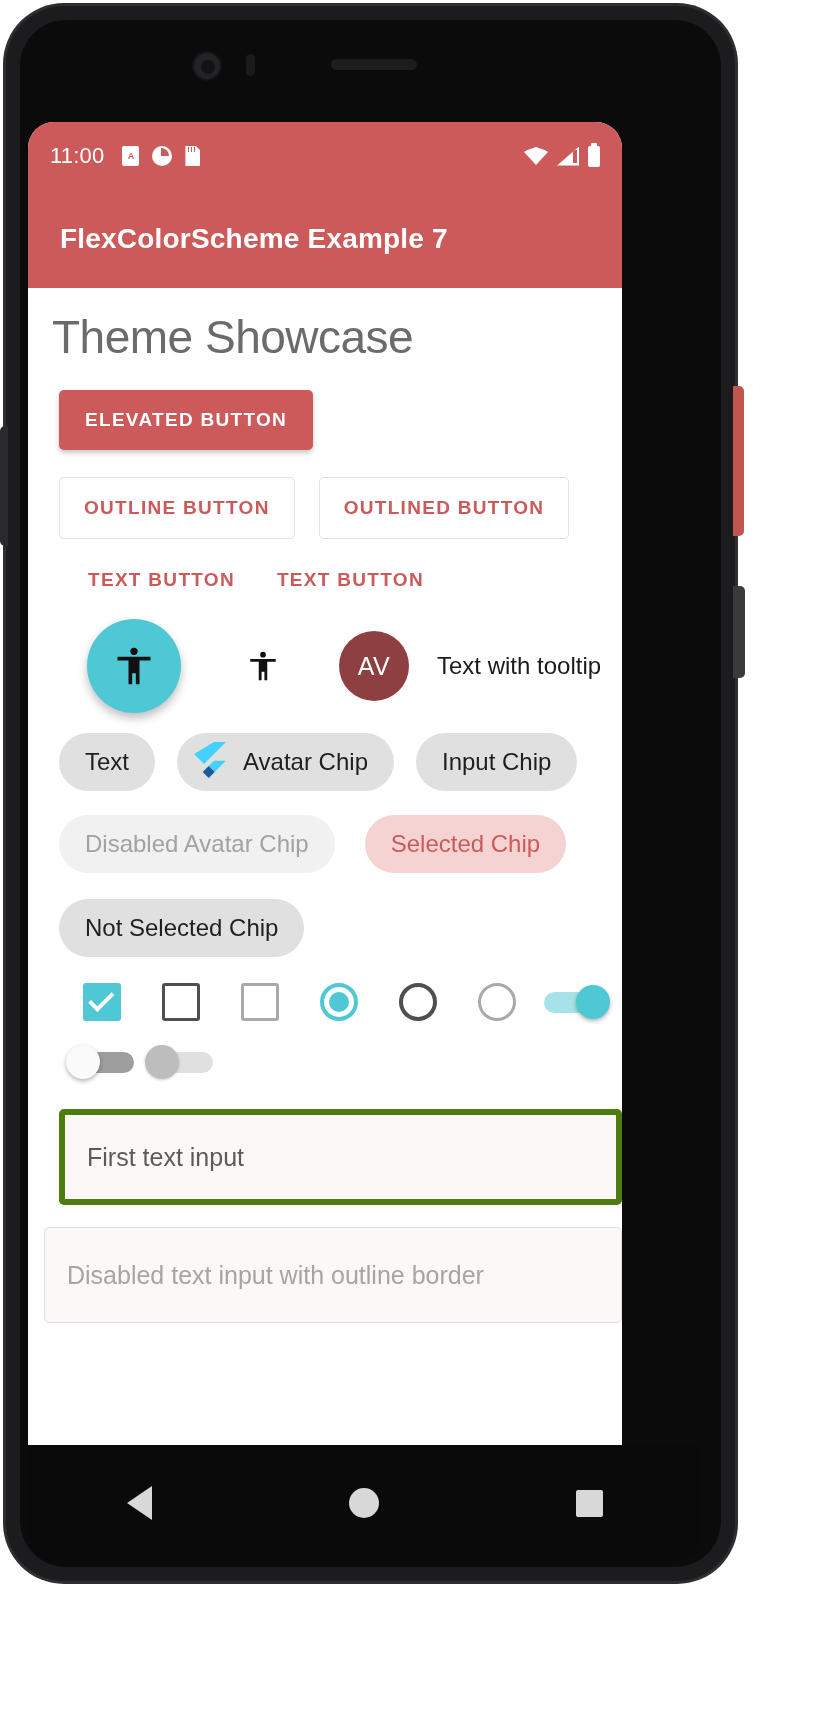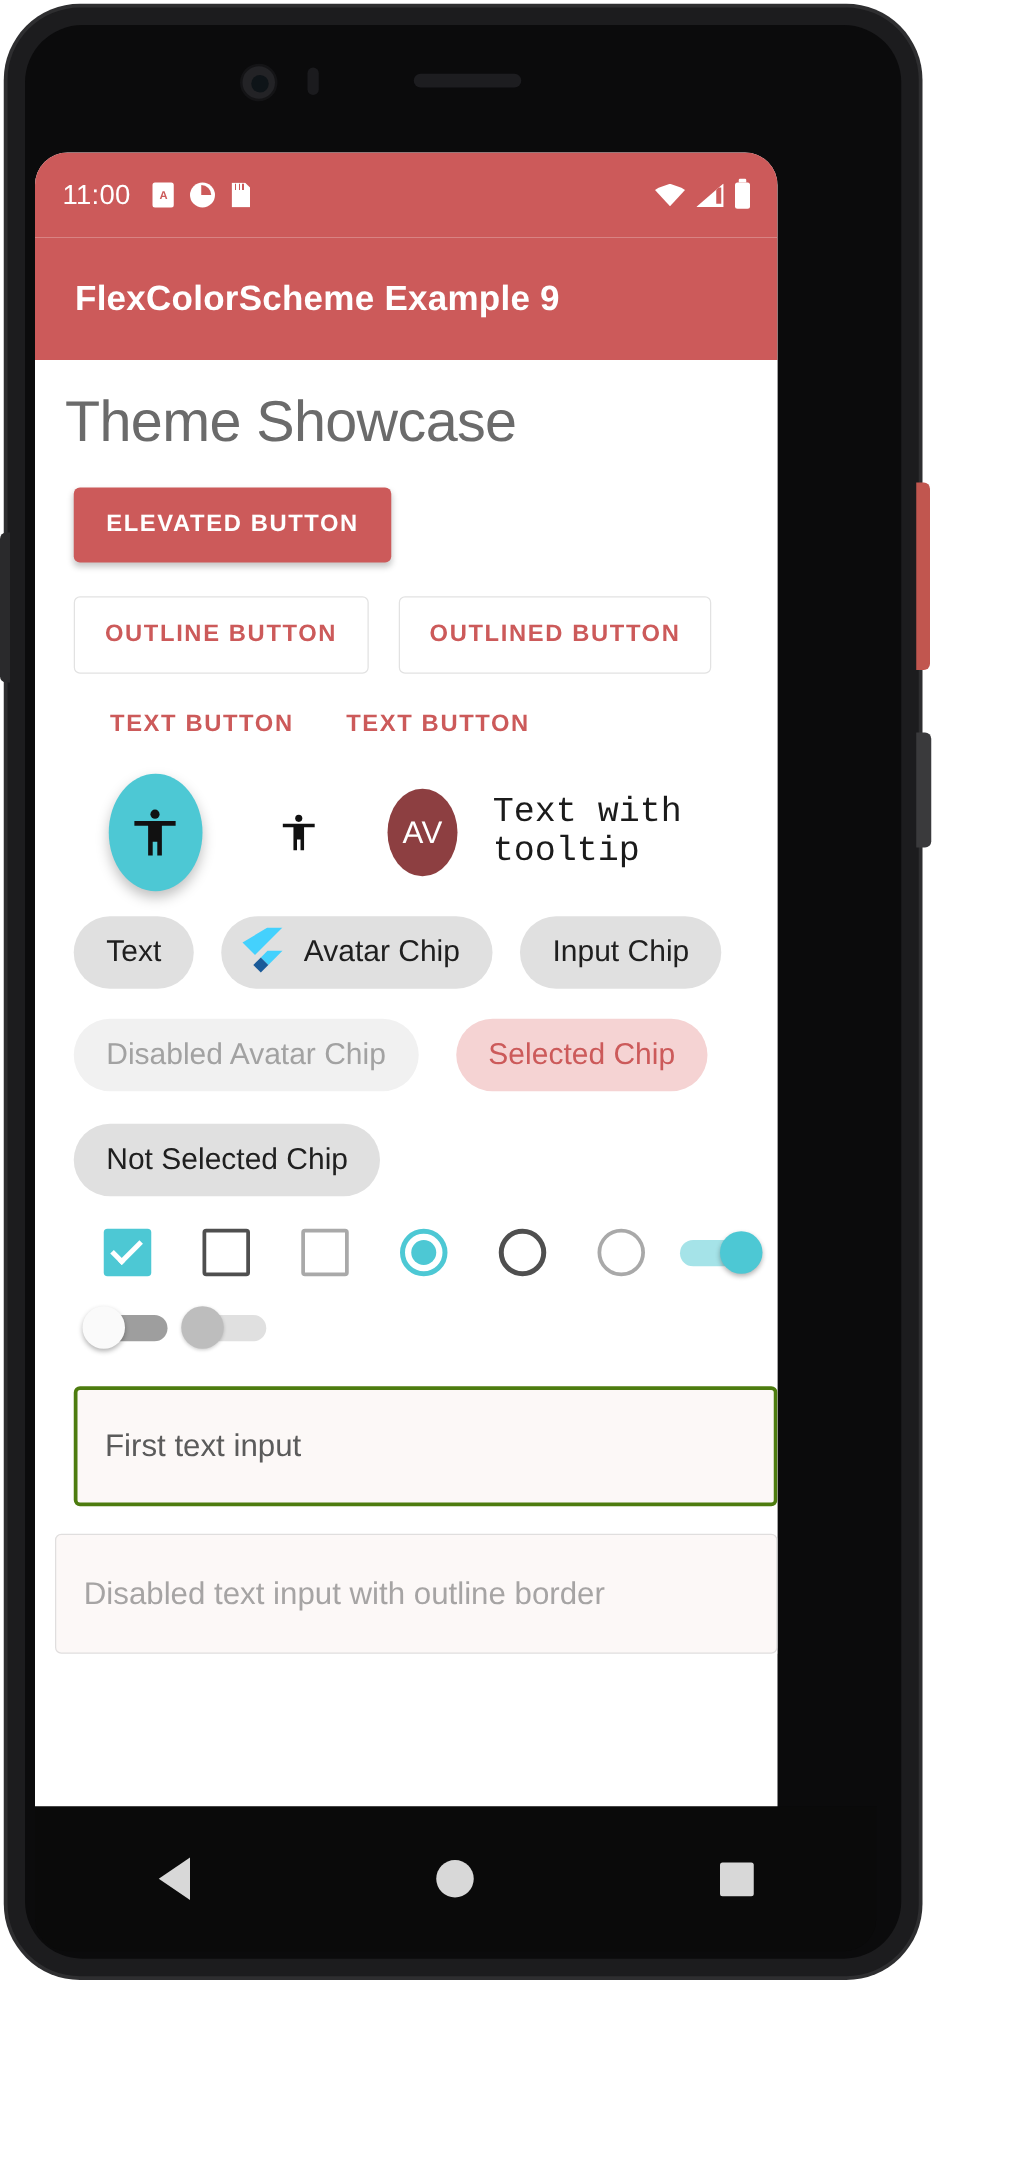--- a/index.html
+++ b/index.html
@@ -211,21 +211,21 @@
     margin-left: 58px; cursor: pointer;
   }
   .avatar {
     width: 70px; height: 70px; border-radius: 50%;
     background: #8d3f41; color: #fff;
     display: flex; align-items: center; justify-content: center;
     font-size: 25px; letter-spacing: .5px;
     margin-left: 52px;
   }
   .tooltip-text {
-    font-size: 28px; color: #1b1b1b; margin-left: 28px; font-family: Liberation Mono, monospace;
+    font-size: 24px; color: #1b1b1b; margin-left: 28px;
   }
 
   
   .chip {
     height: 58px; border-radius: 29px;
     background: #e0e0e0; color: #1f1f1f;
     display: inline-flex; align-items: center;
     padding: 0 26px; font-size: 24px;
     cursor: pointer;
   }
@@ -272,21 +272,21 @@
   .switch.on .thumb { left: 36px; background: #4dc8d4; }
   .switch.off .track { background: #9e9e9e; }
   .switch.off .thumb { left: 0; background: #fafafa; }
   .switch.dis .track { background: #e0e0e0; }
   .switch.dis .thumb { left: 0; background: #bdbdbd; box-shadow: 0 1px 3px rgba(0,0,0,.2); }
 
   
   .textfield {
     width: 612px; height: 96px;
     background: #fcf8f7;
-    border: 3px solid #4d7c0f;
+    border: 6px solid #4d7c0f;
     border-radius: 5px;
     display: flex; align-items: center;
     padding: 0 22px;
     font-size: 25px; color: #5b5b5b;
     cursor: text;
   }
   .textfield.disabled {
     border: 1.5px solid #e0dede;
     color: #a6a4a4;
   }
@@ -342,21 +342,21 @@
         <div class="ic-sdcard"></div>
       </div>
       <div class="sb-right">
         <div class="ic-wifi"></div>
         <div class="ic-signal"></div>
         <div class="ic-battery"></div>
       </div>
     </div>
 
     <div class="appbar">
-      <div class="appbar-title">FlexColorScheme Example 9</div>
+      <div class="appbar-title">FlexColorScheme Example 7</div>
     </div>
 
     <div class="content">
 
       <div class="page-title">Theme Showcase</div>
 
       <div class="row r-buttons1">
         <button class="btn-filled">ELEVATED BUTTON</button>
       </div>
 

